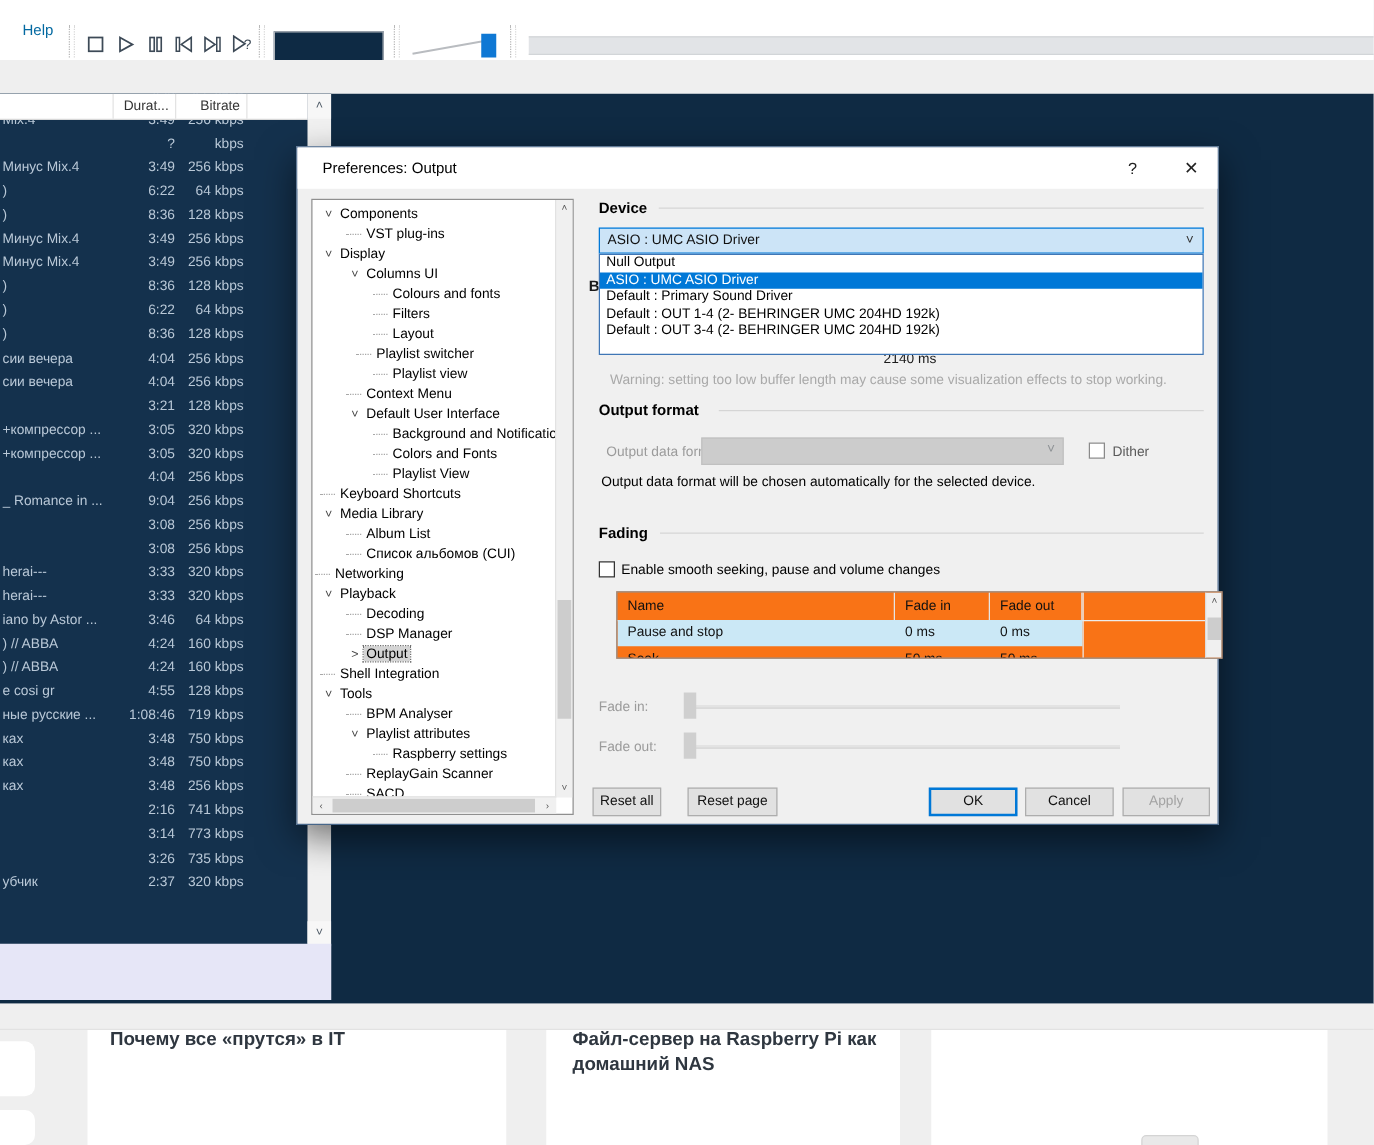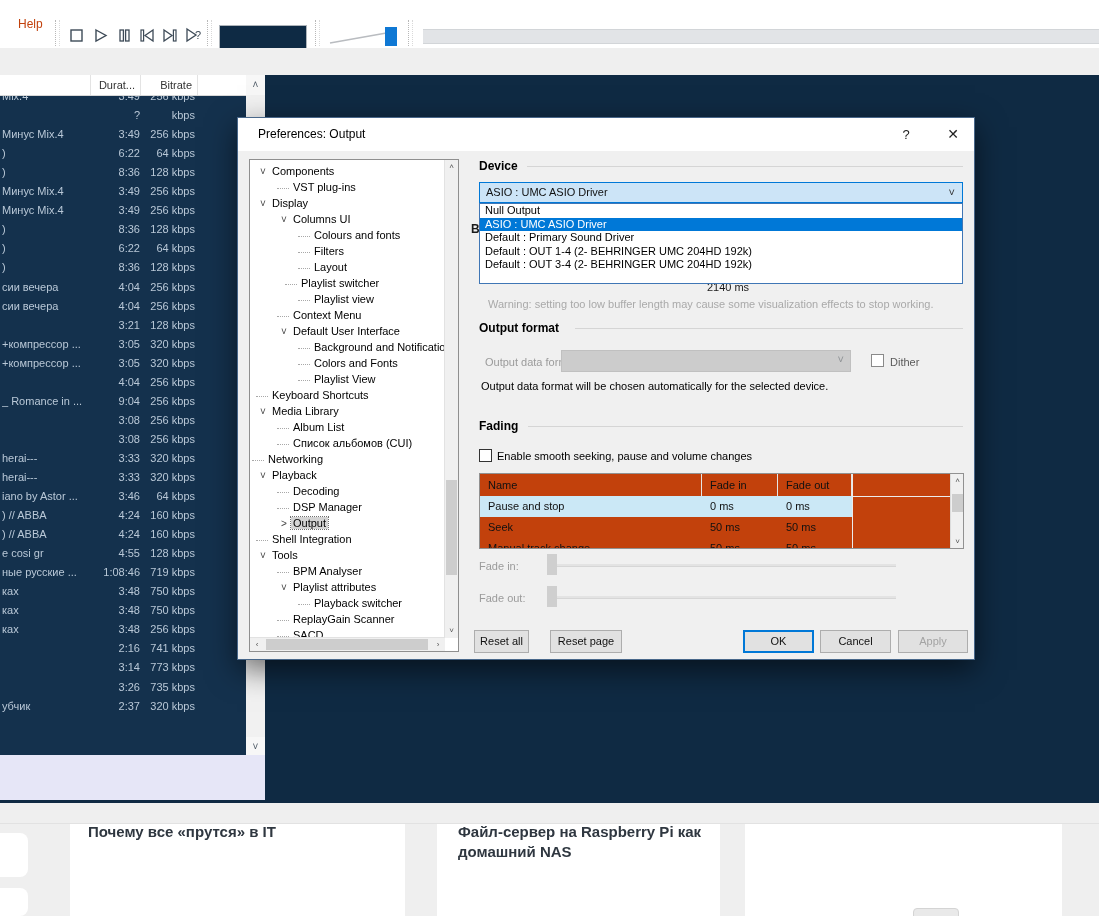--- a/index.html
+++ b/index.html
@@ -2,21 +2,21 @@
 <html><head>
 <meta charset="utf-8">
 <style>
   html,body{margin:0;padding:0;background:#fff;}
   #app{position:relative;width:1099px;height:916px;overflow:hidden;
        font-family:"Liberation Sans","DejaVu Sans",sans-serif;font-size:11px;color:#1a1a1a;}
   .abs{position:absolute;}
 
   
   .toolbar{left:0;top:0;width:1099px;height:48px;background:#fff;}
-  .menu-item{left:10px;top:13px;padding:4px 8px;font-size:12px;color:#c2410c;}
+  .menu-item{left:10px;top:13px;padding:4px 8px;font-size:12px;color:#0369a1;}
   .grip{top:20px;width:3px;height:26px;border-left:1px dotted #b8b8b8;border-right:1px dotted #d9d9d9;}
   .tb-btn{top:24px;width:24px;height:22px;display:flex;align-items:center;justify-content:center;}
   .tb-btn svg{display:block;}
   .viz-box{left:219px;top:25px;width:86px;height:22px;background:#0e2a44;border:1px solid #aeb4ba;}
   .vol-wrap{left:326px;top:24px;width:78px;height:24px;}
   .seek-strip{left:423px;top:29px;width:676px;height:13px;background:#e2e4e7;border-top:1px solid #d2d5d8;border-bottom:1px solid #d2d5d8;}
   .below-toolbar{left:0;top:48px;width:1099px;height:27px;background:#efefef;}
 
   
   .main-bg{left:0;top:75px;width:1099px;height:728px;background:#0f2a43;}
@@ -69,21 +69,21 @@
   .buf-b{position:absolute;left:233px;top:104px;font-size:12px;font-weight:bold;z-index:2;}
   .buf-val{position:absolute;left:410px;top:163px;width:160px;text-align:center;color:#1a1a1a;z-index:2;}
   .warn{position:absolute;left:250px;top:180px;width:470px;color:#a9a9a9;}
   .dis-label{color:#9b9b9b;}
   .dis-combo{position:absolute;left:323px;top:232px;width:290px;height:22px;background:#cccccc;border:1px solid #c0c0c0;box-sizing:border-box;}
   .dis-combo .chev{position:absolute;right:6px;top:2px;color:#8f9396;font-size:11px;}
   .checkbox{position:absolute;width:13px;height:13px;background:#fff;border:1px solid #333;box-sizing:border-box;}
   .checkbox.dim{border-color:#8a8a8a;}
 
   
-  .ftable{position:absolute;left:241px;top:355px;width:485px;height:76px;background:#c2410c;border:1px solid #919191;box-sizing:border-box;overflow:hidden;}
+  .ftable{position:absolute;left:255px;top:355px;width:485px;height:54px;background:#f97316;border:1px solid #919191;box-sizing:border-box;overflow:hidden;}
   .ft-head{position:absolute;left:0;top:0;width:470px;height:22px;border-bottom:1px solid #ececec;}
   .ft-head span{position:absolute;top:0;height:22px;line-height:22px;padding-left:8px;color:#111;border-right:1px solid #e5e5e5;box-sizing:border-box;}
   .ft-rows{position:absolute;left:0;top:22px;width:470px;}
   .ft-row{height:21px;line-height:21px;position:relative;color:#111;}
   .ft-row span{position:absolute;top:0;padding-left:8px;}
   .ft-row.sel::before{content:"";position:absolute;left:0;top:0;width:372px;height:21px;background:#cbe8f6;}
   .ft-row span{z-index:1;}
   .ft-colline{position:absolute;left:372px;top:0;width:1px;height:74px;background:#ececec;}
   .ft-vsb{position:absolute;left:470px;top:0;width:13px;height:74px;background:#f0f0f0;border-left:1px solid #dcdcdc;}
   .ft-vsb .arr{position:absolute;left:0;width:13px;height:13px;font-size:8px;text-align:center;line-height:13px;color:#555;}
@@ -397,21 +397,21 @@
           <div class="tree-row" style="padding-left: 27px;"><span class="dots"></span><span class="lbl">Список альбомов (CUI)</span></div>
           <div class="tree-row" style="padding-left: 2px;"><span class="dots"></span><span class="lbl">Networking</span></div>
           <div class="tree-row" style="padding-left: 6px;"><span class="chev">˅</span><span class="lbl">Playback</span></div>
           <div class="tree-row" style="padding-left: 27px;"><span class="dots"></span><span class="lbl">Decoding</span></div>
           <div class="tree-row" style="padding-left: 27px;"><span class="dots"></span><span class="lbl">DSP Manager</span></div>
           <div class="tree-row selected" style="padding-left: 27px;"><span class="chev">˃</span><span class="lbl">Output</span></div>
           <div class="tree-row" style="padding-left: 6px;"><span class="dots"></span><span class="lbl">Shell Integration</span></div>
           <div class="tree-row" style="padding-left: 6px;"><span class="chev">˅</span><span class="lbl">Tools</span></div>
           <div class="tree-row" style="padding-left: 27px;"><span class="dots"></span><span class="lbl">BPM Analyser</span></div>
           <div class="tree-row" style="padding-left: 27px;"><span class="chev">˅</span><span class="lbl">Playlist attributes</span></div>
-          <div class="tree-row" style="padding-left: 48px;"><span class="dots"></span><span class="lbl">Playback switcher</span></div>
+          <div class="tree-row" style="padding-left: 48px;"><span class="dots"></span><span class="lbl">Raspberry settings</span></div>
           <div class="tree-row" style="padding-left: 27px;"><span class="dots"></span><span class="lbl">ReplayGain Scanner</span></div>
           <div class="tree-row" style="padding-left: 27px;"><span class="dots"></span><span class="lbl">SACD</span></div>
         </div>
       <div class="tree-vsb">
         <div class="arr" style="top:0">˄</div>
         <div class="thumb" style="top:320px;height:95px"></div>
         <div class="arr" style="top:464px">˅</div>
       </div>
       <div class="tree-hsb">
         <div class="arr" style="left:0">‹</div>

